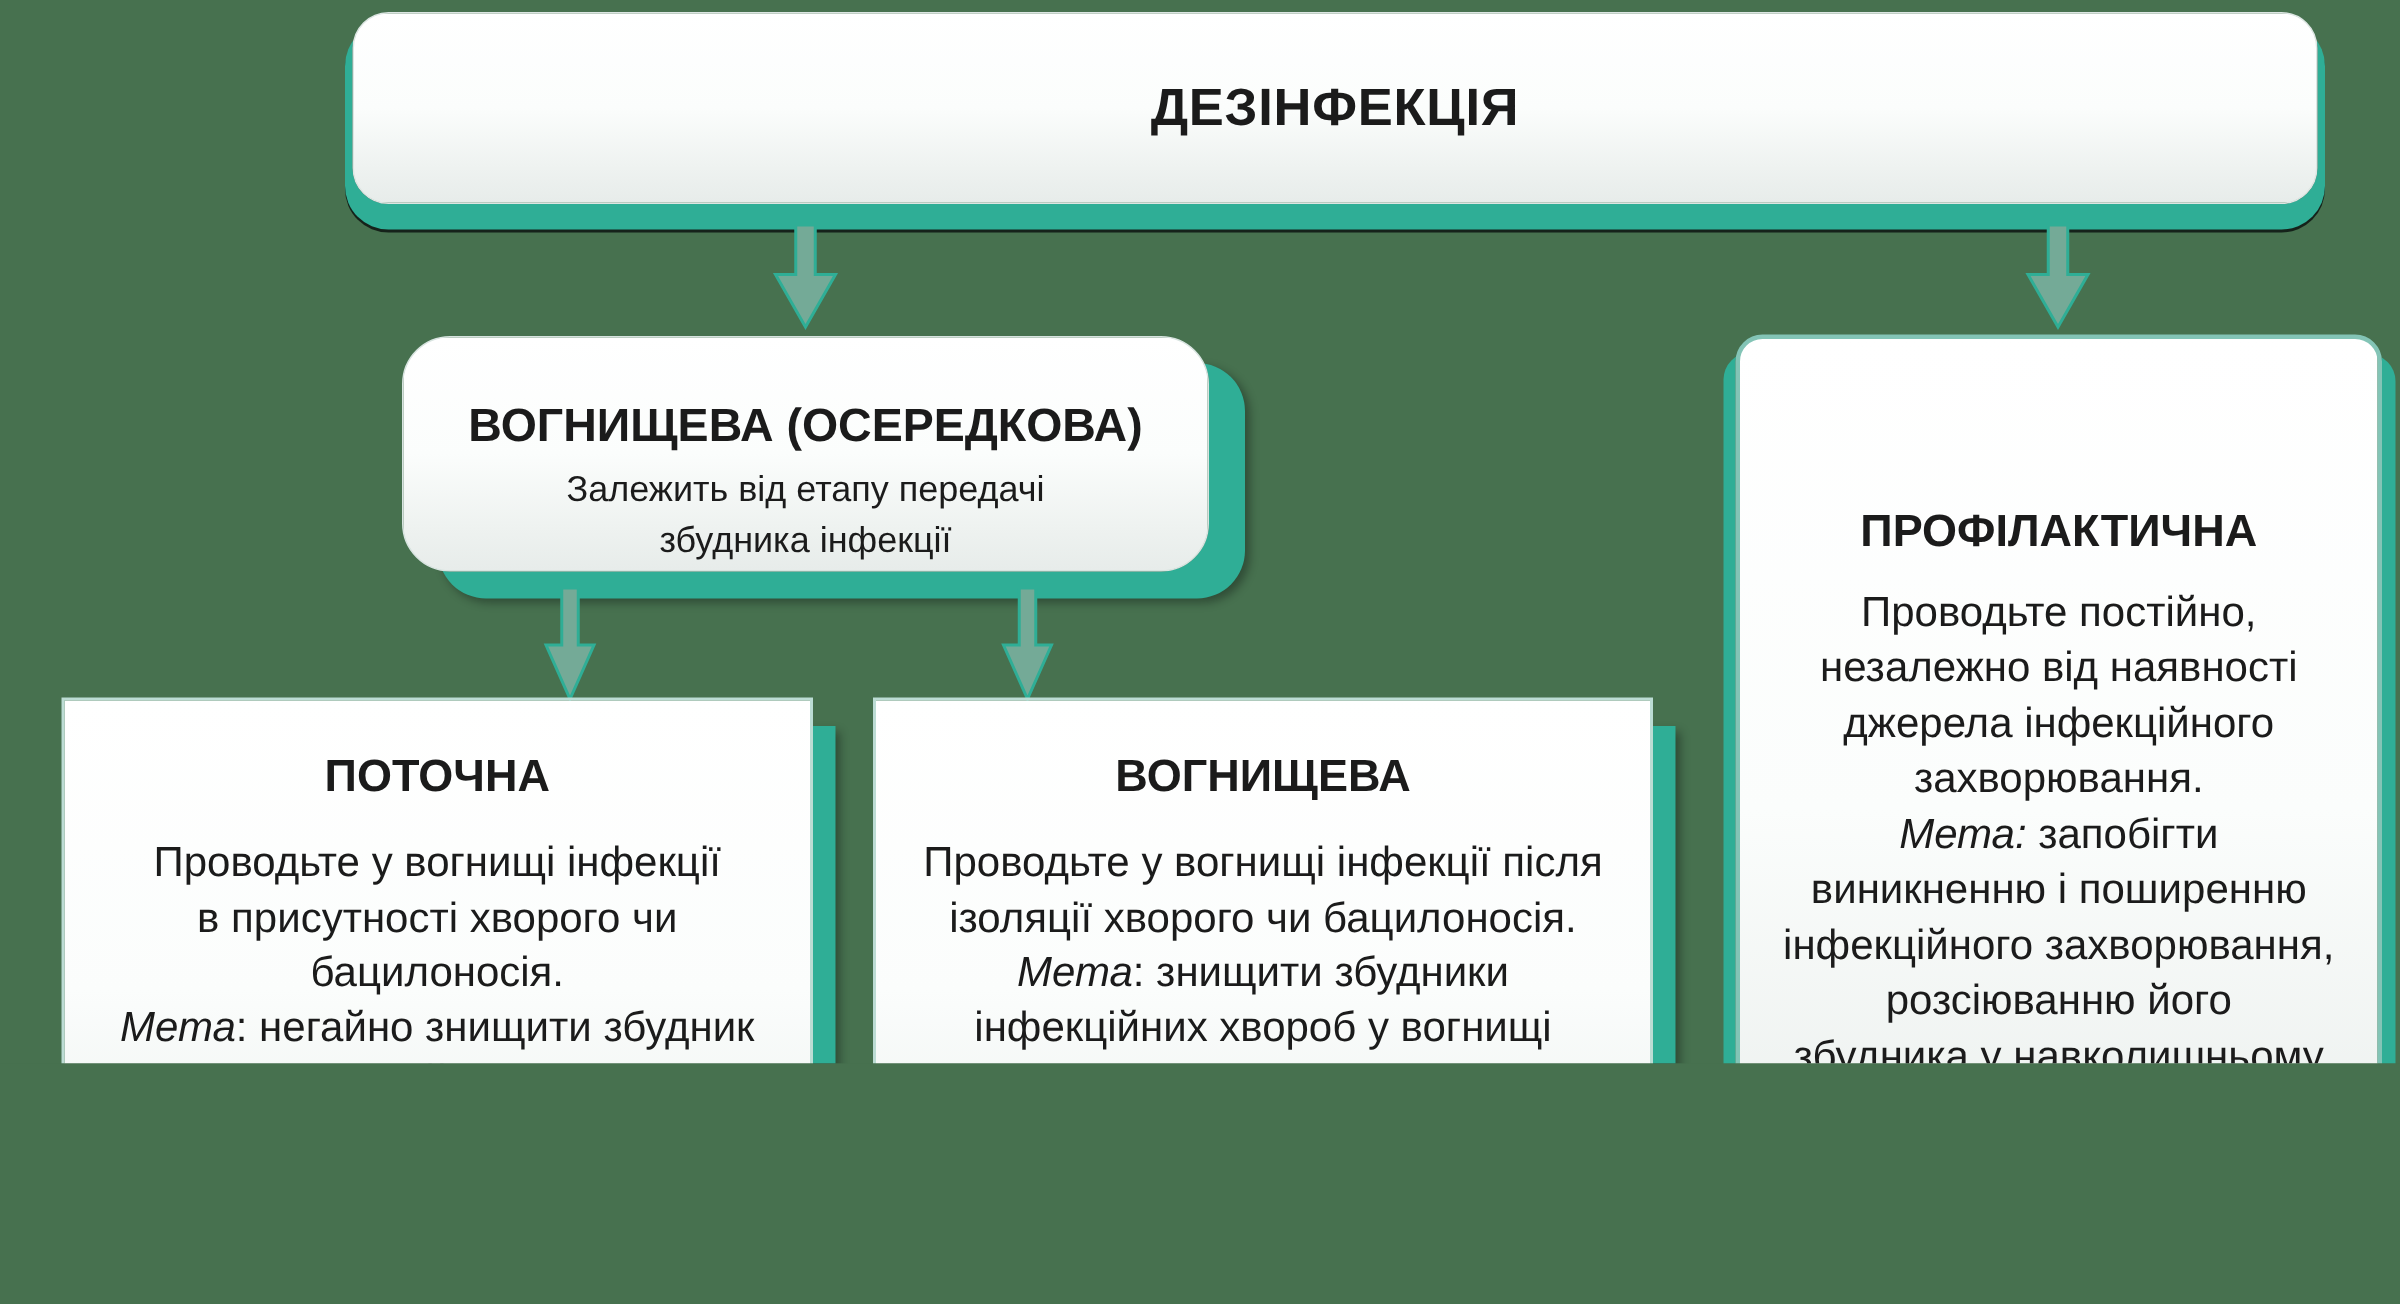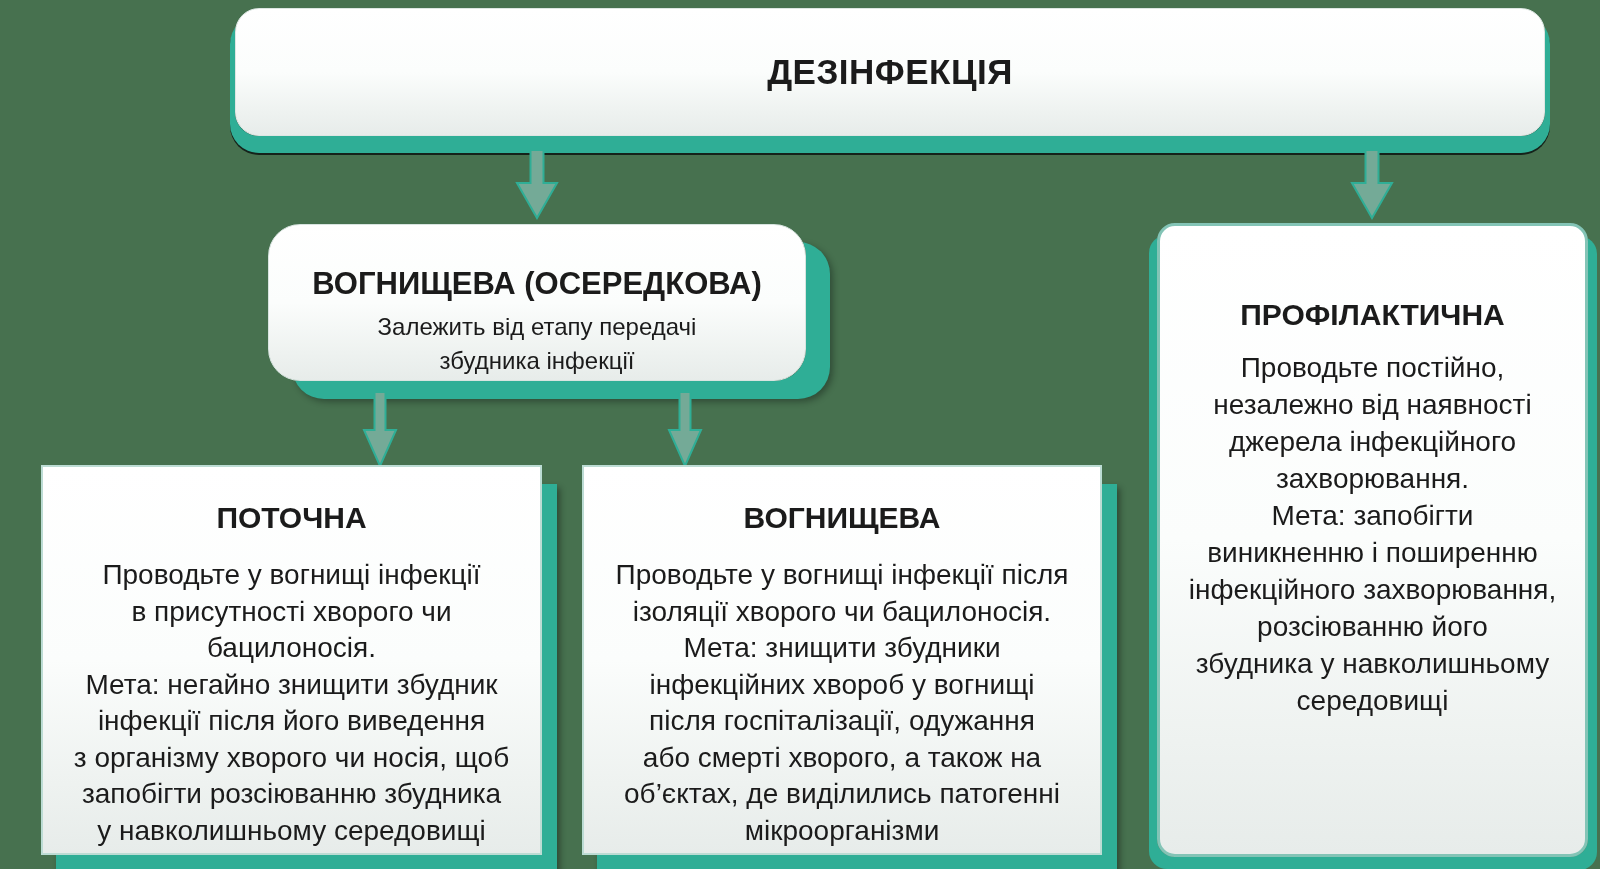--- a/index.html
+++ b/index.html
@@ -5,32 +5,32 @@
   :root{
     --background:#47714f;
     --accent:#2fae96;
     --accent-soft:#74aa97;
     --box-border:#bcdcd4;
     --text:#1b1b1b;
   }
   *{box-sizing:border-box;}
   html,body{margin:0;padding:0;background:var(--background);}
   .stage{
-    position:relative;width:1600px;height:869px;overflow:hidden;
+    position:relative;width:1600px;height:709px;overflow:hidden;
     background:var(--background);
     font-family:"Liberation Sans","DejaVu Sans",sans-serif;
     color:var(--text);
   }
   .node{
     position:absolute;text-align:center;
     background:linear-gradient(180deg,#ffffff 0%,#fbfdfc 50%,#eef2f0 82%,#e7ecea 100%);
   }
   .node h2{margin:0;font-weight:700;color:var(--text);}
   .node p{margin:0;white-space:pre-line;}
-  .meta{text-align:right;}
+  .meta{font-style:italic;text-align:right;}
 
   
   .node.root{
     left:235px;top:8px;width:1310px;height:128px;border-radius:24px;
     border:1px solid #dde6e3;
     box-shadow:0 12px 0 5px var(--accent), 0 14px 0 5px rgba(13,20,16,.85);
     display:flex;align-items:center;justify-content:center;
   }
   .node.root h2{font-size:35px;letter-spacing:.5px;}
 
@@ -54,21 +54,21 @@
   .node.leaf h2{font-size:30px;}
   .node.leaf p{font-size:28px;line-height:1.305;margin-top:22px;padding:0 8px;}
   .node.current{left:4px;top:465px;width:501px;height:390px;}
   .node.final{left:545px;top:465px;width:520px;height:390px;}
 
   
   .node.preventive{
     left:1157px;top:223px;width:431px;height:634px;border-radius:18px;
     border:3px solid #83c4b6;
     box-shadow:9px 13px 0 var(--accent), -8px 12px 0 var(--accent);
-    padding-top:72px;
+    padding-top:112px;
   }
   .node.preventive h2{font-size:30px;}
   .node.preventive p{font-size:28px;line-height:1.32;margin-top:18px;padding:0 6px;}
 
   .arrow{position:absolute;}
   .arrow path{fill:var(--accent-soft);stroke:var(--accent);stroke-width:2;}
 </style>
 </head>
 <body>
 

